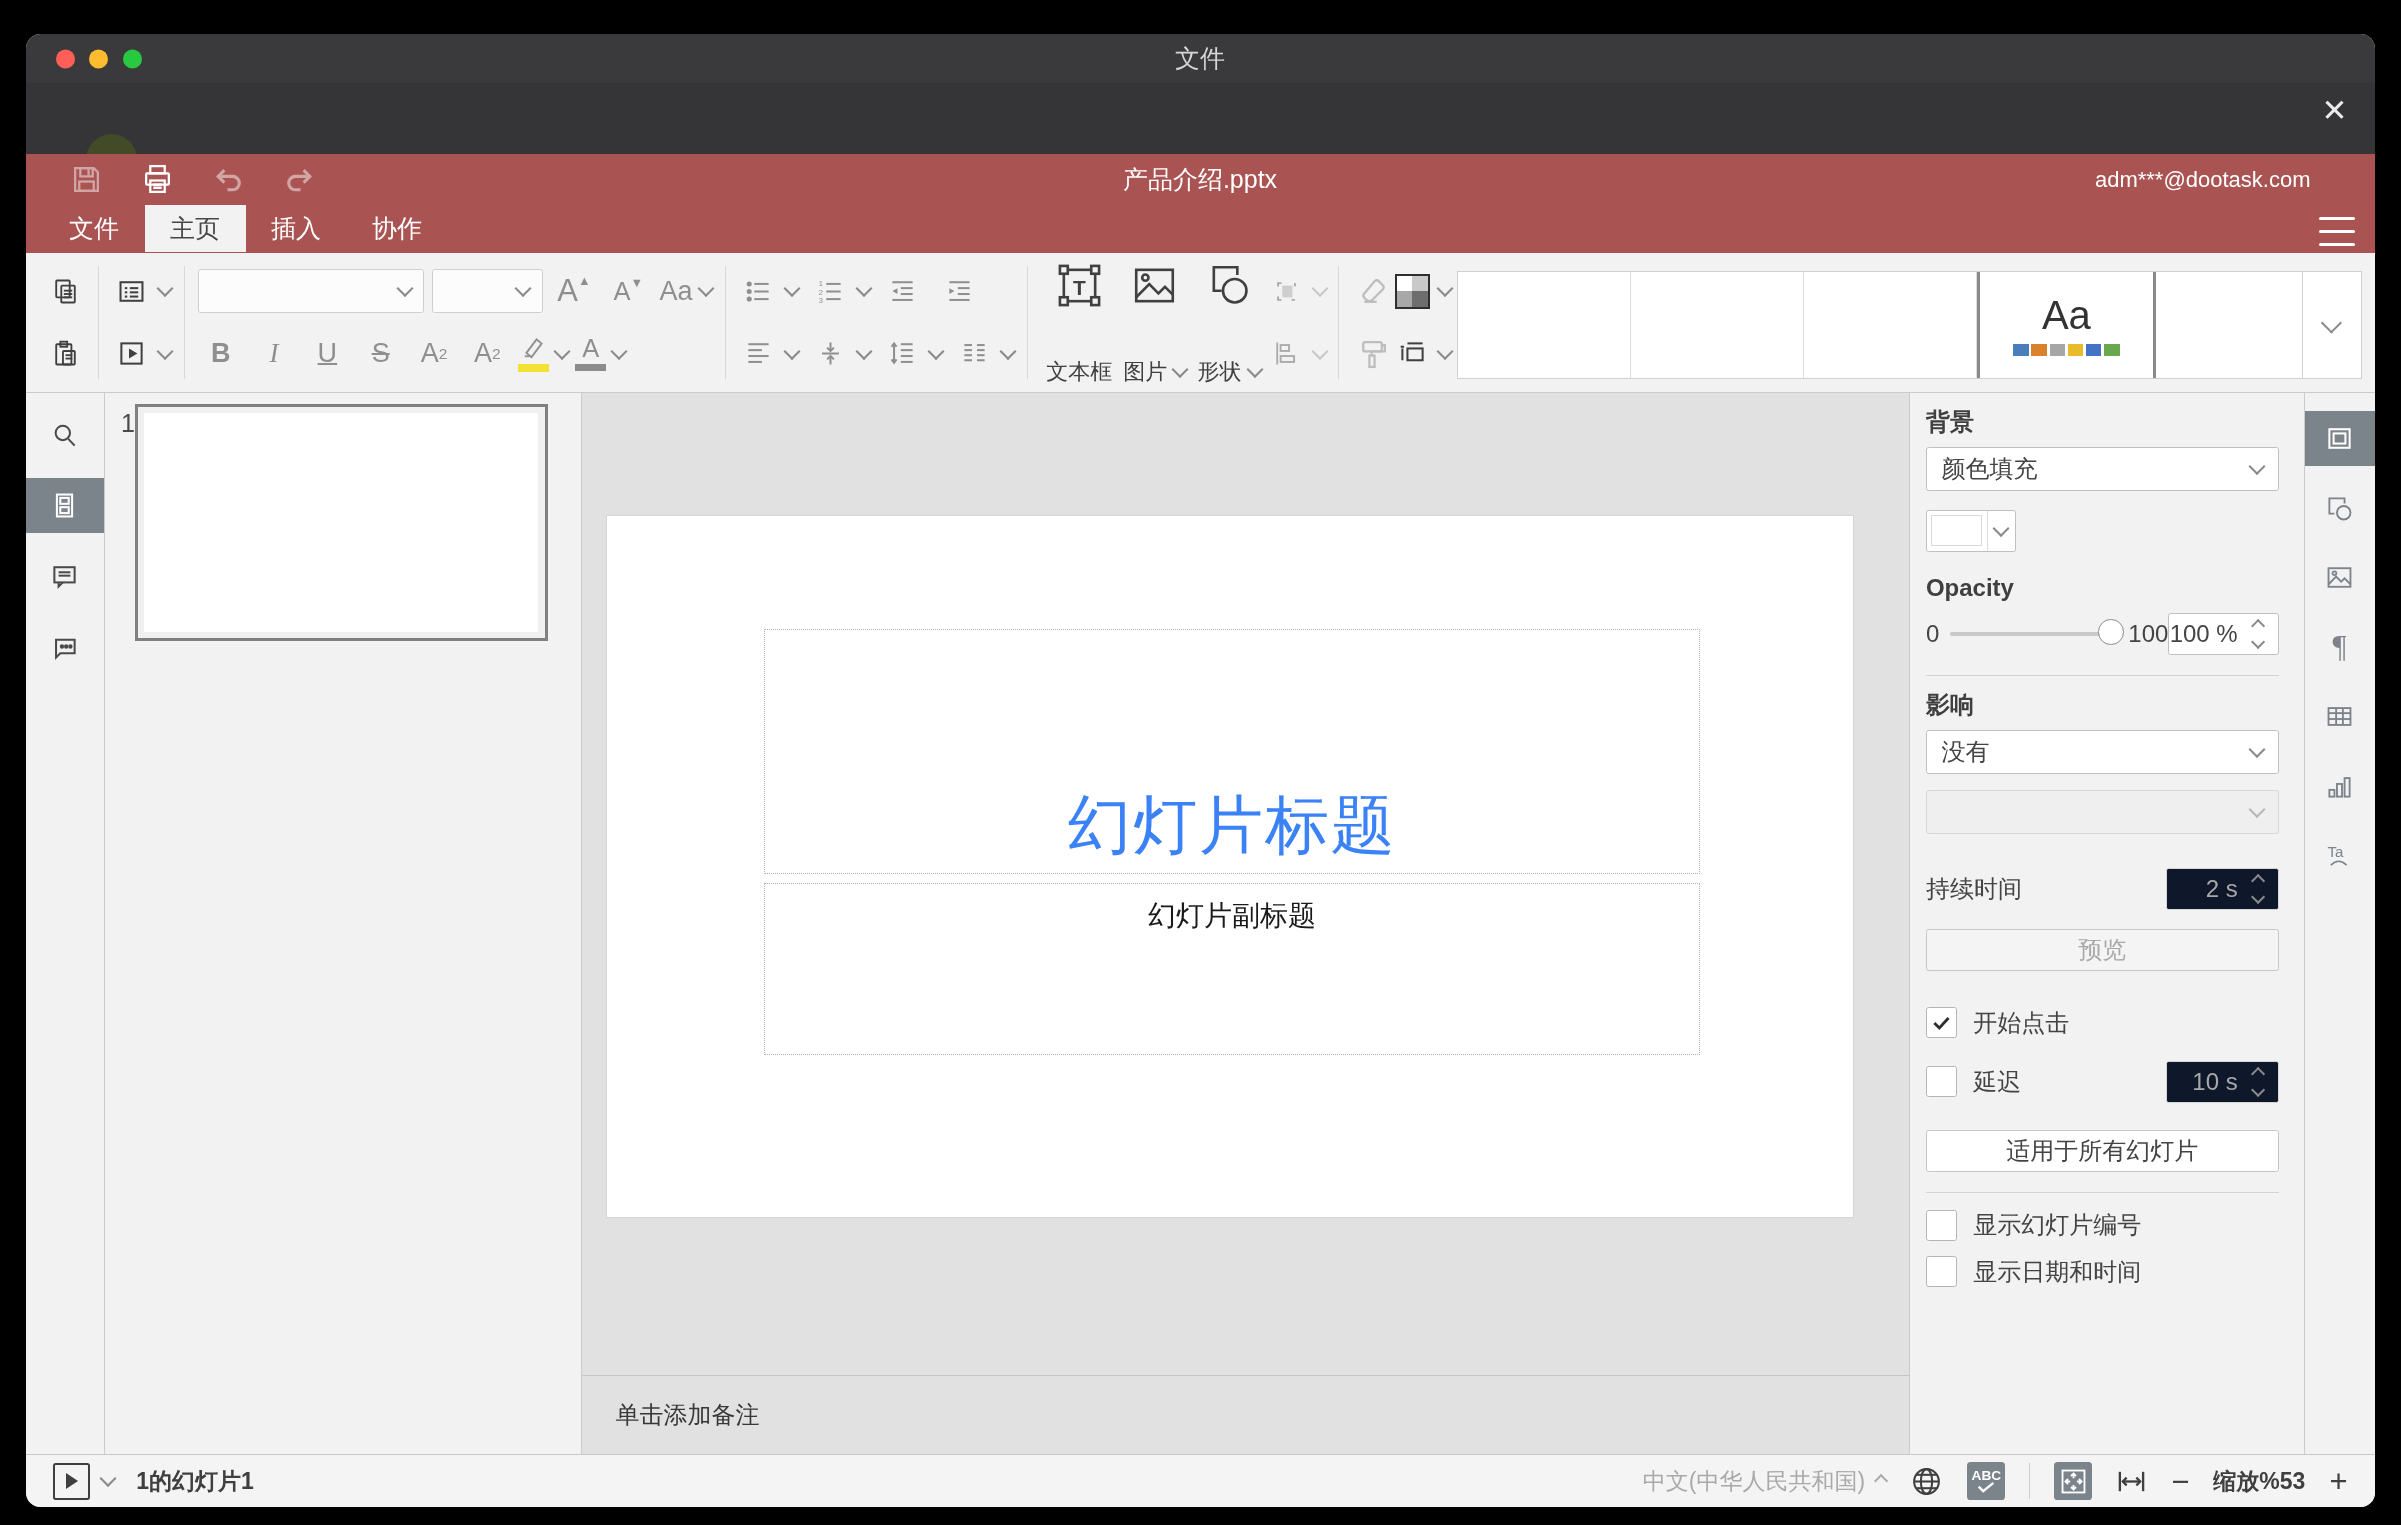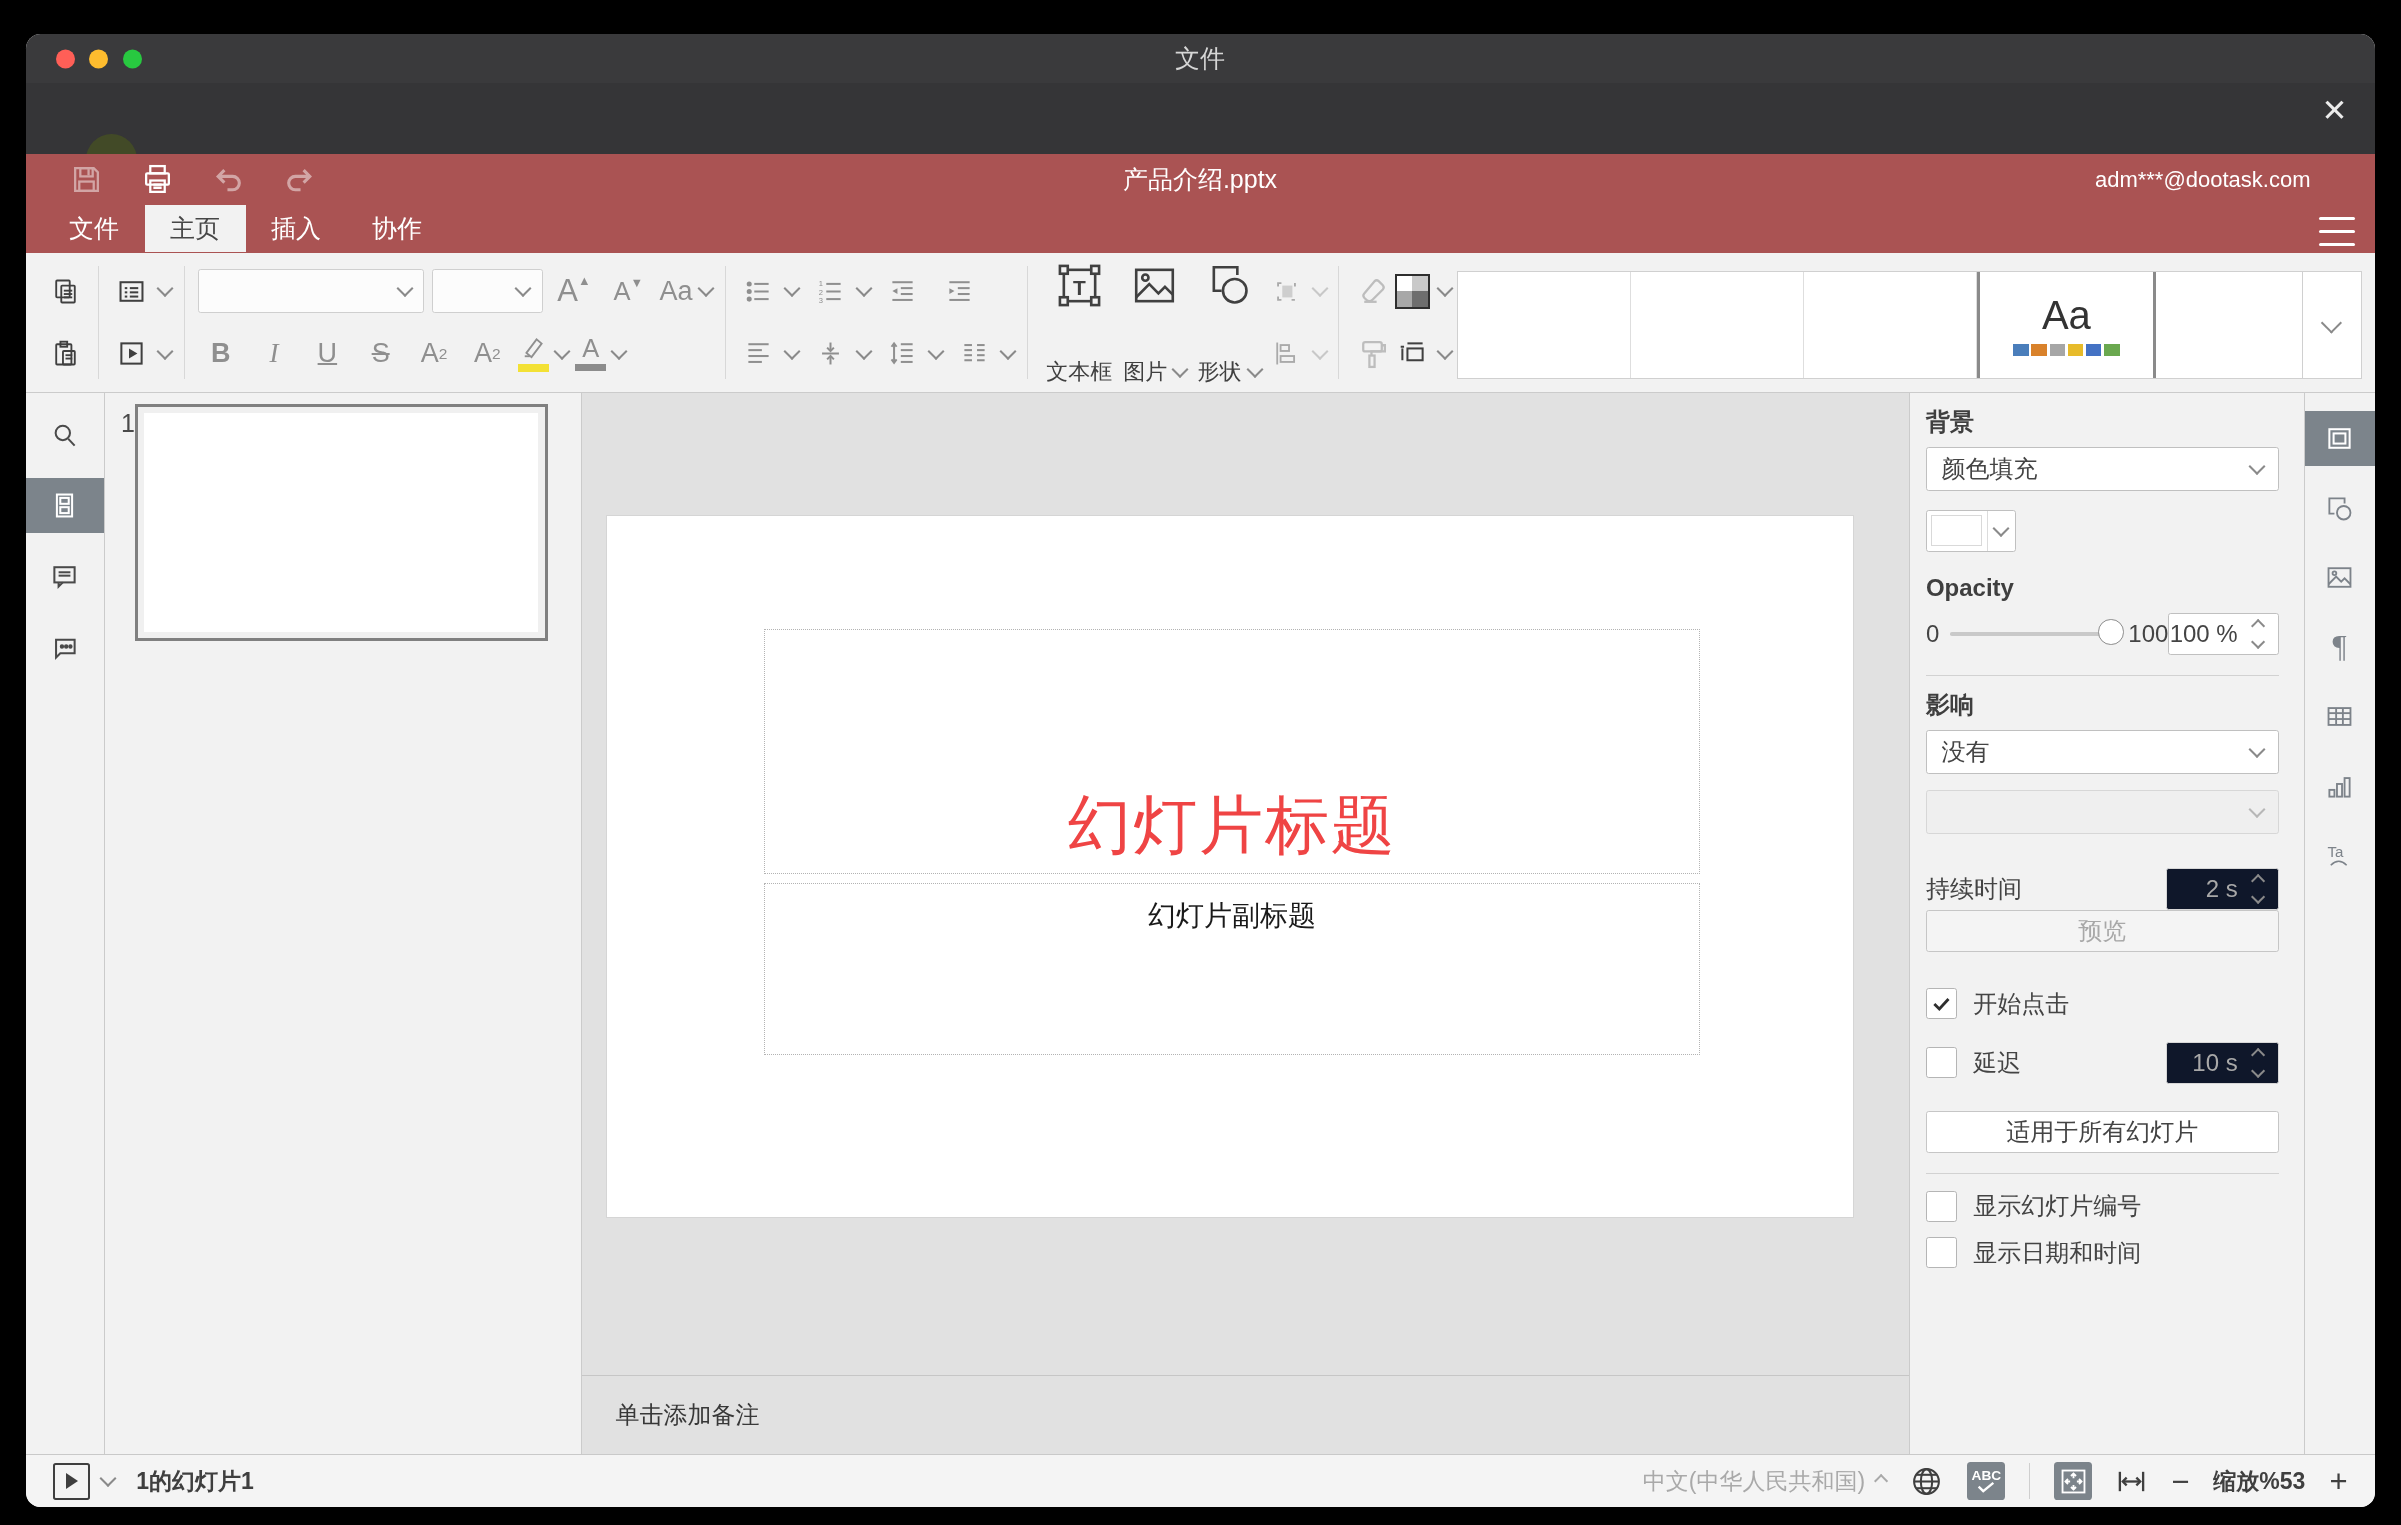--- a/index.html
+++ b/index.html
@@ -70,21 +70,21 @@
   .slide-num{position:absolute;left:16.4px;top:16.4px;font-size:25px;color:#4a4a4a;}
   .thumb{position:absolute;left:30px;top:11px;width:413px;height:237px;border:3.6px solid #808080;background:#f0f0f0;padding:6.4px;box-sizing:border-box;}
   .thumb-inner{width:100%;height:100%;background:#fff;}
   .editor{flex:1;display:flex;flex-direction:column;min-width:0;background:#e1e1e1;}
   .canvas-wrap{flex:1;position:relative;min-height:0;}
   .canvas{position:absolute;left:25.5px;top:123px;width:1246px;height:701px;background:#fff;box-shadow:0 0 0 0.9px rgba(0,0,0,.06);}
   .ph{position:absolute;left:157px;width:936px;border:1.8px dotted #b3b3b3;box-sizing:border-box;
       display:flex;justify-content:center;}
   .ph-title{top:113px;height:245px;align-items:flex-end;padding-bottom:3.6px;}
   .ph-sub{top:367px;height:172px;align-items:flex-start;padding-top:12.8px;}
-  .slide-title-text{font-size:64px;color:#ef4444;font-weight:500;letter-spacing:1.8px;}
+  .slide-title-text{font-size:64px;color:#3b82f6;font-weight:500;letter-spacing:1.8px;}
   .slide-sub-text{font-size:28px;color:#1a1a1a;}
   .notes{height:78px;flex:0 0 auto;border-top:0.9px solid #c6c6c6;display:flex;align-items:center;
          padding-left:34px;font-size:24px;color:#383838;background:#e1e1e1;}
   
   .rightpanel{width:395px;flex:0 0 auto;background:#f2f2f2;border-left:0.9px solid #cbcbcb;
               padding:0 25px 0 16.4px;box-sizing:border-box;font-size:24px;}
   .rp-h{font-weight:bold;color:#3f3f3f;margin-top:12.8px;}
   .rp-select{height:42px;background:#fff;border:0.9px solid #c0c0c0;border-radius:2.7px;display:flex;align-items:center;
              padding:0 14.6px;color:#444;justify-content:space-between;margin-top:9px;}
   .rp-select.disabled{background:#efefef;border-color:#d7d7d7;color:#a8a8a8;}
@@ -95,21 +95,21 @@
   .slider-track{height:3.6px;background:#c9c9c9;border-radius:1.8px;width:164px;margin:0 5.5px 0 11px;position:relative;}
   .slider-thumb{position:absolute;right:-13.7px;top:-12.8px;width:25.5px;height:25.5px;border-radius:50%;background:#fff;border:1.8px solid #8c8c8c;box-sizing:border-box;}
   .spin{height:42px;border:0.9px solid #c0c0c0;border-radius:2.7px;background:#fff;display:flex;align-items:center;width:113px;box-sizing:border-box;}
   .spin.disabled{background:#0f172a;border-color:#d7d7d7;color:#a8a8a8;}
   .spin .val{flex:1;text-align:right;padding-right:7.3px;}
   .spin .arrows{width:27px;display:flex;flex-direction:column;align-items:center;gap:5.5px;padding-right:5.5px;}
   .chev-up{width:8.2px;height:8.2px;border-left:2.3px solid #8a8a8a;border-top:2.3px solid #8a8a8a;transform:rotate(45deg);}
   .chev-dn{width:8.2px;height:8.2px;border-right:2.3px solid #8a8a8a;border-bottom:2.3px solid #8a8a8a;transform:rotate(45deg);}
   .rp-hr{border:none;border-top:0.9px solid #d2d2d2;margin:20px 0 0;}
   .rp-btn{height:40px;border:0.9px solid #c6c6c6;border-radius:2.7px;background:#f9f9f9;display:flex;align-items:center;
-          justify-content:center;margin-top:0;color:#444;}
+          justify-content:center;margin-top:19px;color:#444;}
   .rp-btn.disabled{color:#a8a8a8;background:#f4f4f4;}
   .cbrow{display:flex;align-items:center;gap:16.4px;margin-top:22px;}
   .cb{width:29px;height:29px;background:#fff;border:0.9px solid #b5b5b5;border-radius:2.7px;flex:0 0 auto;
       display:flex;align-items:center;justify-content:center;}
   .cb svg{width:20px;height:20px;}
   .rightstrip{width:70px;flex:0 0 auto;background:#f2f2f2;border-left:0.9px solid #cbcbcb;
               display:flex;flex-direction:column;align-items:center;padding-top:18px;gap:14.6px;}
   .rtile{width:70px;height:55px;display:flex;align-items:center;justify-content:center;color:#7d838a;}
   .rtile.active{background:#7c848b;color:#fff;}
   .rtile .glyph{font-size:31px;font-family:"Liberation Serif","DejaVu Serif",serif;}

